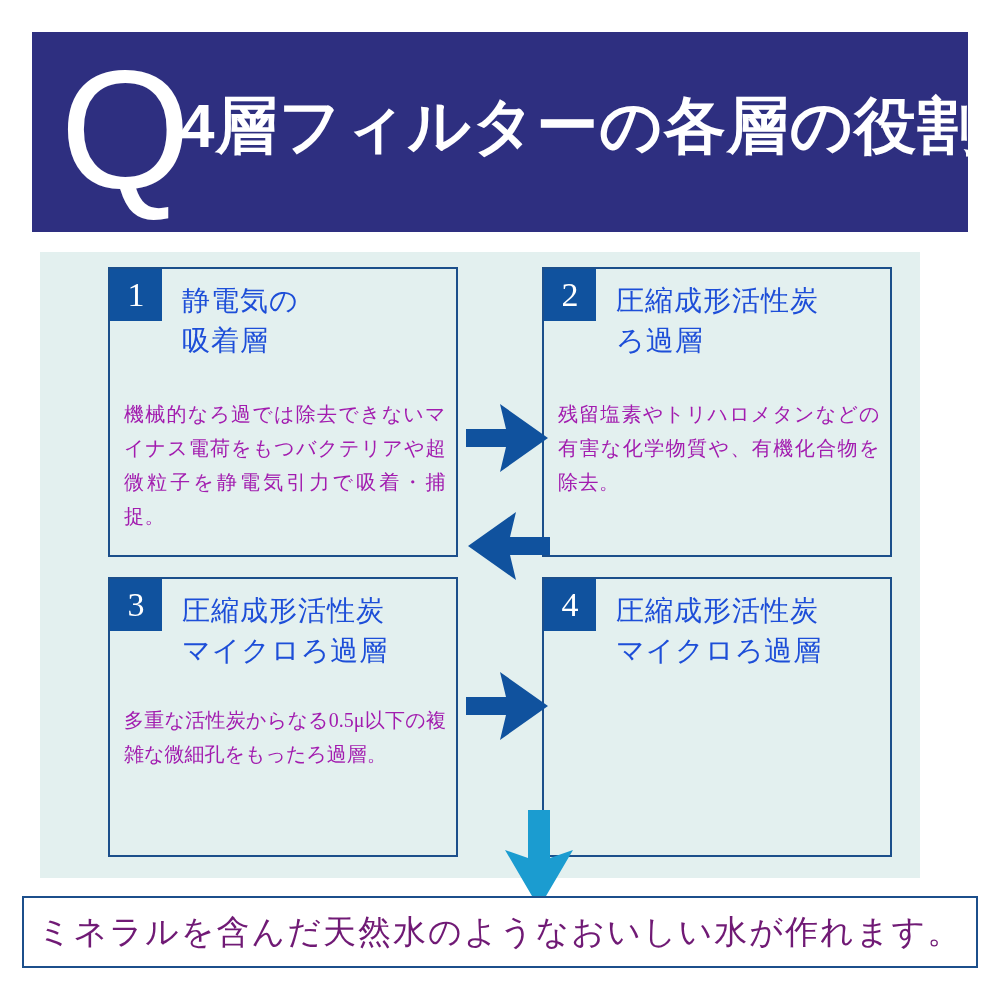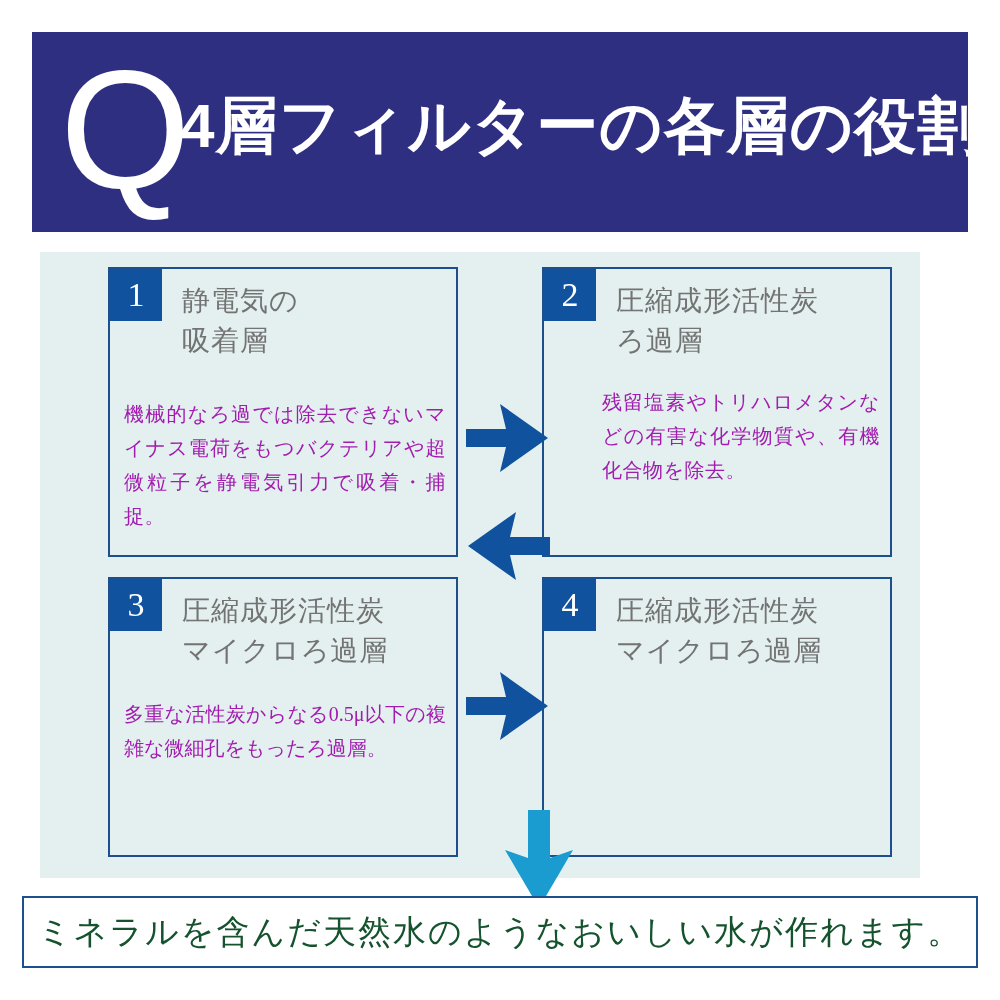--- a/index.html
+++ b/index.html
@@ -84,42 +84,42 @@
     height: 52px;
     background: #10529e;
     color: #ffffff;
     font-family: "Liberation Serif", "DejaVu Serif", serif;
     font-size: 34px;
     line-height: 52px;
     text-align: center;
   }
   .box-title {
     margin-left: 62px;
-    color: #737373;
+    color: #1d4ed8;
     font-family: "Liberation Serif", "DejaVu Serif", serif;
     font-size: 28px;
     line-height: 40px;
     letter-spacing: 1px;
     white-space: pre-line;
   }
   .box-body {
     position: absolute;
     left: 14px;
     right: 10px;
     color: #a21caf;
     font-family: Liberation Serif, serif;
     font-size: 20px;
     line-height: 34px;
     letter-spacing: 0.5px;
     text-align: justify;
     text-justify: inter-character;
   }
   #box-1 .box-body { top: 128px; }
-  #box-2 .box-body { top: 116px; margin-left: 44px; }
-  #box-3 .box-body { top: 118px; letter-spacing: 0px; }
+  #box-2 .box-body { top: 128px; }
+  #box-3 .box-body { top: 124px; letter-spacing: 0px; }
   #box-4 .box-body { top: 118px; letter-spacing: 0px; }
 
   
   .arrow { position: absolute; }
   #arrow-1-2 { left: 426px; top: 150px; }
   #arrow-2-3 { left: 426px; top: 258px; }
   #arrow-3-4 { left: 426px; top: 418px; }
   #arrow-down { left: 463px; top: 558px; }
 
   
@@ -133,21 +133,21 @@
     background: #ffffff;
     box-sizing: border-box;
   }
   #footer-text {
     position: absolute;
     left: 0;
     right: 0;
     top: 50%;
     transform: translateY(-50%);
     text-align: center;
-    color: #14532d;
+    color: #701a75;
     font-family: "Liberation Serif", "DejaVu Serif", serif;
     font-size: 33px;
     line-height: 40px;
     letter-spacing: 2px;
     white-space: nowrap;
   }
 </style>
 </head>
 <body>
 

